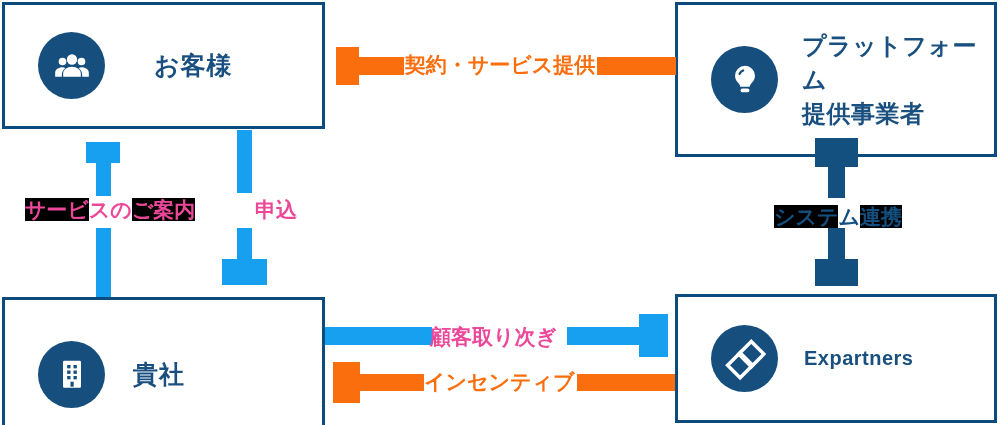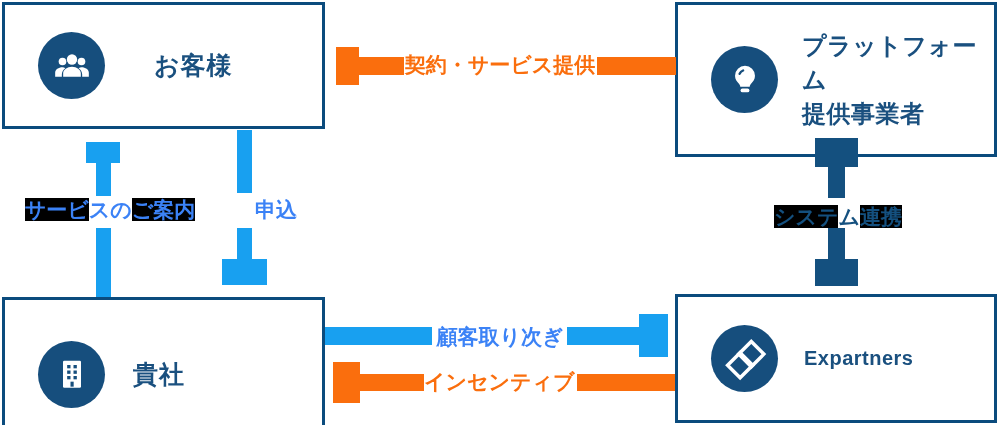--- a/index.html
+++ b/index.html
@@ -21,21 +21,21 @@
   #box-expartners .box-label{font-size:20px;font-weight:600;letter-spacing:0.5px;margin-left:26px;}
 
   
   .p{position:absolute;}
   .c-or{background:#fa6e0d;}
   .c-lb{background:#18a0f0;}
   .c-nv{background:#14507f;}
 
   .alabel{position:absolute;font-size:21px;font-weight:700;line-height:24px;white-space:nowrap;}
   .t-or{color:#fa6e0d;}
-  .t-lb{color:#3b82f6;}
+  .t-lb{color:#ec4899;}
   .t-nv{color:#14507f;}
   .alabel span.hl{background:#000000;}
 
   
   #a1-head{left:336px;top:47px;width:23px;height:38px;}
   #a1-s1{left:359px;top:57px;width:45px;height:18px;}
   #a1-label{left:400px;top:53px;width:200px;text-align:center;}
   #a1-s2{left:597px;top:57px;width:79px;height:18px;}
 
   
@@ -52,21 +52,21 @@
 
   
   #a4-head-top{left:815px;top:138px;width:43px;height:29px;}
   #a4-s1{left:828px;top:167px;width:17px;height:31px;}
   #a4-label{left:756px;top:205px;width:164px;text-align:center;}
   #a4-s2{left:828px;top:228px;width:17px;height:31px;}
   #a4-head-bot{left:815px;top:259px;width:43px;height:27px;}
 
   
   #a5-s1{left:325px;top:327px;width:107px;height:18px;}
-  #a5-label{left:430px;top:325px;width:140px;text-align:center;}
+  #a5-label{left:430px;top:325px;width:140px;}
   #a5-s2{left:567px;top:327px;width:72px;height:18px;}
   #a5-head{left:639px;top:314px;width:29px;height:43px;}
 
   
   #a6-head{left:333px;top:362px;width:27px;height:41px;}
   #a6-s1{left:360px;top:374px;width:64px;height:17px;}
   #a6-label{left:424px;top:370px;width:146px;text-align:center;}
   #a6-s2{left:577px;top:374px;width:98px;height:17px;}
 </style>
 </head>

